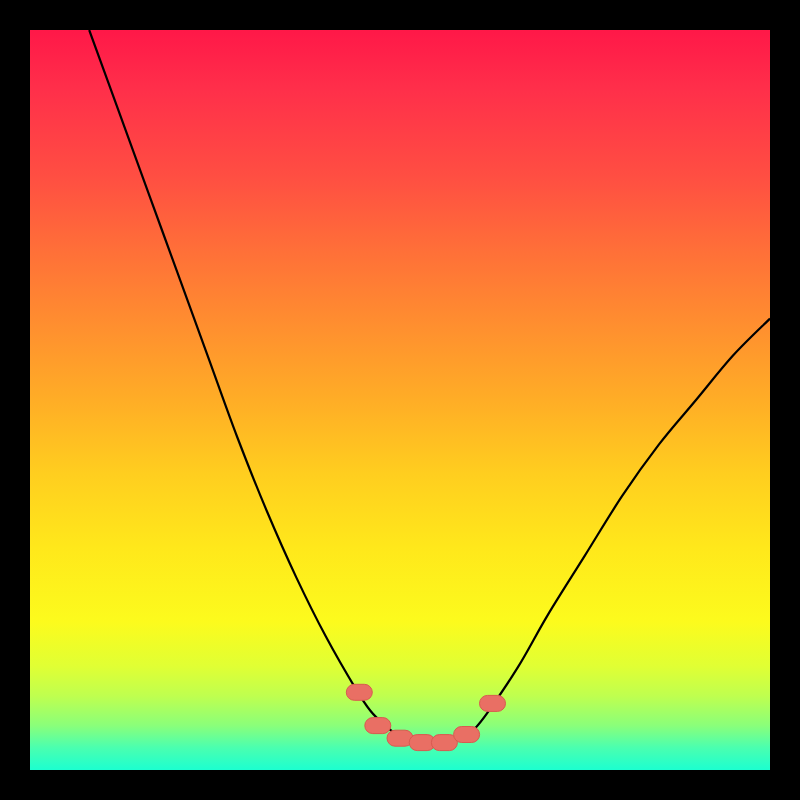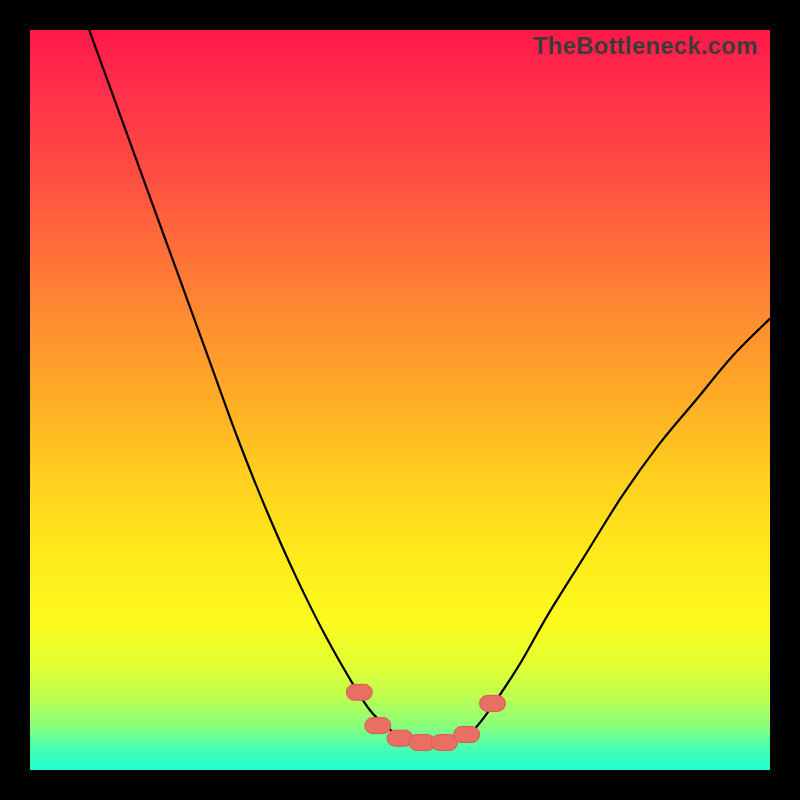--- a/index.html
+++ b/index.html
@@ -59,21 +59,20 @@
     top: 0;
     width: 740px;
     height: 740px;
   }
 </style>
 </head>
 <body>
 
 <div class="frame">
   <div class="plot">
-    <div class="watermark">TheBottleneck.com</div>
 
     <svg class="curve" viewBox="0 0 740 740" preserveAspectRatio="none">
       <path d="M 59.2 0.0 C 64.1 13.6, 78.9 54.3, 88.8 81.4 C 98.7 108.5, 108.5 135.7, 118.4 162.8 C 128.3 189.9, 138.1 217.1, 148.0 244.2 C 157.9 271.3, 167.7 298.5, 177.6 325.6 C 187.5 352.7, 197.3 381.1, 207.2 407.0 C 217.1 432.9, 226.9 457.6, 236.8 481.0 C 246.7 504.4, 256.5 526.6, 266.4 547.6 C 276.3 568.6, 286.1 588.3, 296.0 606.8 C 305.9 625.3, 318.2 646.3, 325.6 658.6 C 333.0 670.9, 335.5 674.6, 340.4 680.8 C 345.3 687.0, 350.3 691.3, 355.2 695.6 C 360.1 699.9, 365.1 704.0, 370.0 706.7 C 374.9 709.4, 382.3 711.0, 384.8 711.9" fill="none" stroke="#000" stroke-width="2.2"></path>
       <path d="M 384.8 711.9 C 387.3 712.1, 394.7 713.2, 399.6 713.4 C 404.5 713.5, 409.5 713.4, 414.4 712.6 C 419.3 711.9, 424.3 711.1, 429.2 708.9 C 434.1 706.7, 439.1 704.0, 444.0 699.3 C 448.9 694.6, 451.4 691.3, 458.8 680.8 C 466.2 670.3, 478.5 652.4, 488.4 636.4 C 498.3 620.4, 506.9 603.1, 518.0 584.6 C 529.1 566.1, 542.7 545.1, 555.0 525.4 C 567.3 505.7, 579.7 484.7, 592.0 466.2 C 604.3 447.7, 616.7 430.4, 629.0 414.4 C 641.3 398.4, 653.7 384.8, 666.0 370.0 C 678.3 355.2, 690.7 339.2, 703.0 325.6 C 715.3 312.0, 733.8 294.8, 740.0 288.6" fill="none" stroke="#000" stroke-width="2.2"></path>
       <g>
           <rect x="316.3" y="654.3" width="26" height="16" rx="8" ry="8" fill="#e96f64" stroke="#d85a50" stroke-width="1"></rect>
           <rect x="334.8" y="687.6" width="26" height="16" rx="8" ry="8" fill="#e96f64" stroke="#d85a50" stroke-width="1"></rect>
           <rect x="357.0" y="700.2" width="26" height="16" rx="8" ry="8" fill="#e96f64" stroke="#d85a50" stroke-width="1"></rect>
           <rect x="379.2" y="704.6" width="26" height="16" rx="8" ry="8" fill="#e96f64" stroke="#d85a50" stroke-width="1"></rect>
           <rect x="401.4" y="704.6" width="26" height="16" rx="8" ry="8" fill="#e96f64" stroke="#d85a50" stroke-width="1"></rect>

